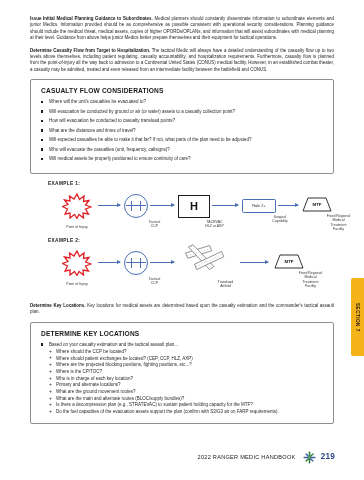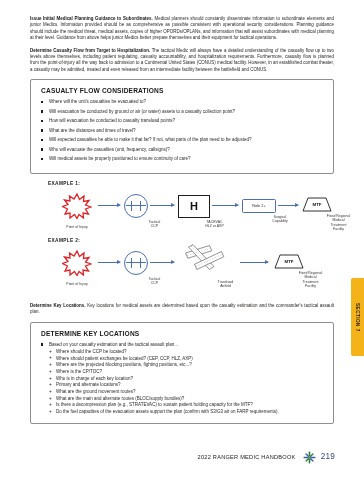--- a/index.html
+++ b/index.html
@@ -133,21 +133,21 @@
     display:flex;align-items:center;justify-content:flex-end;
     padding-right:29px;
   }
   .footer .fttl{
     font-size:6.1px;letter-spacing:0.28px;color:#1c1a1b;
     font-family:"Liberation Sans", sans-serif;
     transform:scaleX(0.92);transform-origin:right center;
   }
   .footer .flogo{width:13px;height:13px;margin:0 5px 0 7px;position:relative;}
   .footer .pnum{
-    font-size:8.2px;font-weight:normal;color:#2e4a86;letter-spacing:0.2px;
+    font-size:8.2px;font-weight:bold;color:#2e4a86;letter-spacing:0.2px;
   }
 </style>
 </head>
 <body>
 
 <div class="page">
 
   <div class="content">
 
     <p class="para">

